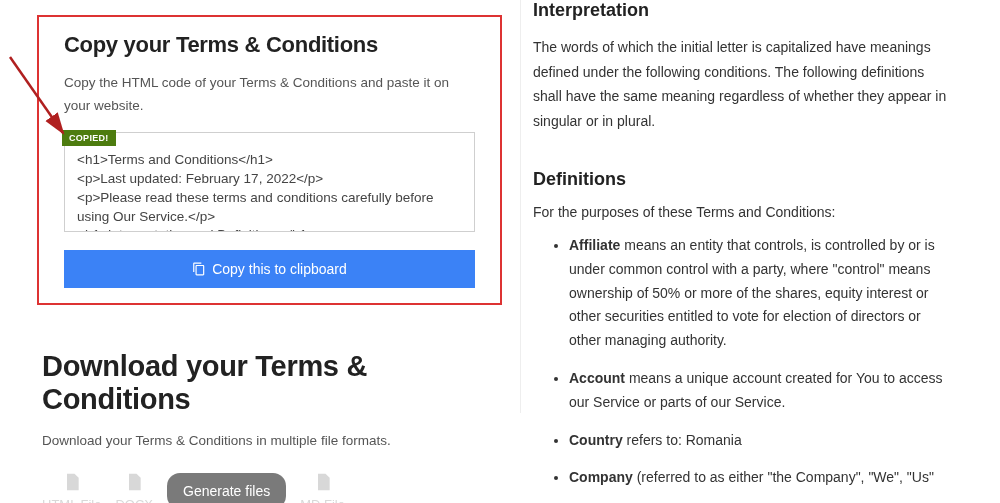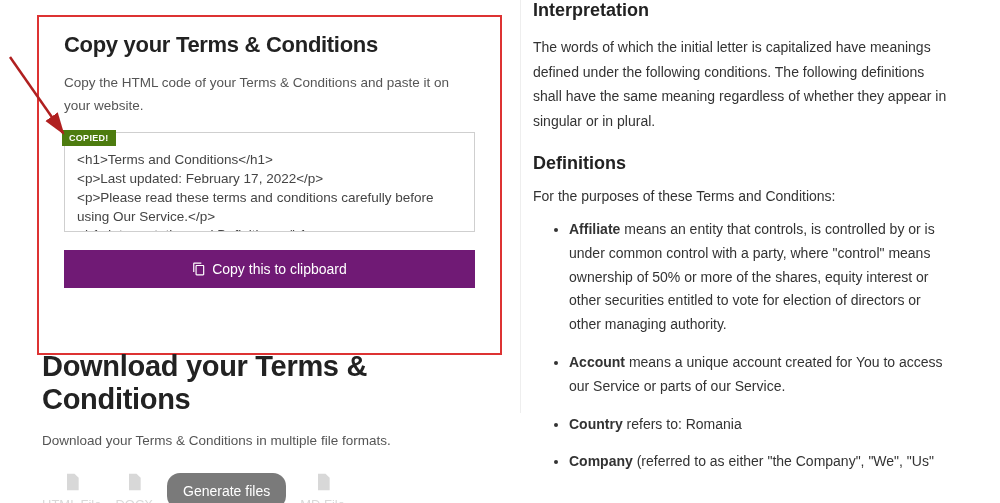--- a/index.html
+++ b/index.html
@@ -2,45 +2,45 @@
 <html><head>
 <meta charset="utf-8">
 <style>
   * { box-sizing: border-box; margin: 0; padding: 0; }
   body { font-family: Arial, Helvetica, sans-serif; width: 1000px; height: 503px; overflow: hidden; position: relative; color: #333; }
   .left-col { position: absolute; left: 0; top: 0; width: 510px; height: 503px; padding: 0 0 0 10px; }
   .right-col { position: absolute; left: 520px; top: 0; width: 460px; height: 413px; padding: 0 30px 0 12px; border-left: 1px solid #eee; }
 
   .top-rule { border-top: 1px solid #eee; margin: 15px 50px 0 60px; }
 
-  .red-box { border: 2px solid #dd3333; position: absolute; left: 37px; top: 15px; width: 465px; height: 340px; padding: 15px 25px 0 25px; }
+  .red-box { border: 2px solid #dd3333; position: absolute; left: 37px; top: 15px; width: 465px; height: 290px; padding: 15px 25px 0 25px; }
 
   .section-title { font-size: 22px; font-weight: bold; color: #222; margin-bottom: 14px; letter-spacing: -0.3px; }
   .section-sub { font-size: 13.5px; color: #555; line-height: 1.7; margin-bottom: 14px; }
 
   .textarea-wrap { position: relative; }
   .copied-badge { position: absolute; left: -2px; top: -2px; background: #4d7c0f; color: #fff; font-size: 9px; font-weight: bold; padding: 3px 7px; letter-spacing: 0.3px; }
   textarea { width: 100%; height: 100px; border: 1px solid #cfcfcf; padding: 18px 12px; font-size: 13.5px; color: #444; line-height: 1.4; resize: none; font-family: Arial, Helvetica, sans-serif; }
   textarea::-webkit-scrollbar { width: 14px; }
   textarea::-webkit-scrollbar-thumb { background: #c7c7c7; }
   textarea::-webkit-scrollbar-track { background: #f4f4f4; }
 
-  .copy-btn { display: block; width: 100%; margin-top: 14px; background: #701a75; color: #fff; border: none; padding: 11px 0; font-size: 14px; cursor: pointer; }
+  .copy-btn { display: block; width: 100%; margin-top: 14px; background: #3b82f6; color: #fff; border: none; padding: 11px 0; font-size: 14px; cursor: pointer; }
   .copy-btn svg { vertical-align: -2px; margin-right: 6px; }
 
   .download-section { position: absolute; left: 42px; top: 330px; width: 440px; }
   .download-section .section-title { font-size: 29px; margin-top: 20px; }
 
   .file-row { margin-top: 18px; display: flex; align-items: center; gap: 14px; color: #d8d8d8; font-size: 13px; }
   .file-item { display: flex; align-items: center; gap: 4px; color: #d8d8d8; flex-direction: column; }
   .file-item svg { fill: #d8d8d8; }
   .gen-btn { background: #7a7a7a; color: #fff; border: none; padding: 10px 16px; font-size: 14px; cursor: pointer; border-radius: 13px; }
 
   .h-right { font-size: 18px; font-weight: bold; color: #222; margin-bottom: 14px; }
-  .para { font-size: 14px; color: #333; line-height: 1.75; margin-bottom: 20px; }
+  .para { font-size: 14px; color: #333; line-height: 1.75; margin-bottom: 36px; }
   .defs-intro { font-size: 14px; color: #333; margin-bottom: 14px; }
   ul.defs { list-style: disc; padding-left: 36px; }
   ul.defs li { font-size: 14px; color: #333; line-height: 1.7; margin-bottom: 14px; }
   ul.defs li b { font-weight: bold; }
 
   .arrow { position: absolute; pointer-events: none; }
 </style>
 </head>
 <body>
 

